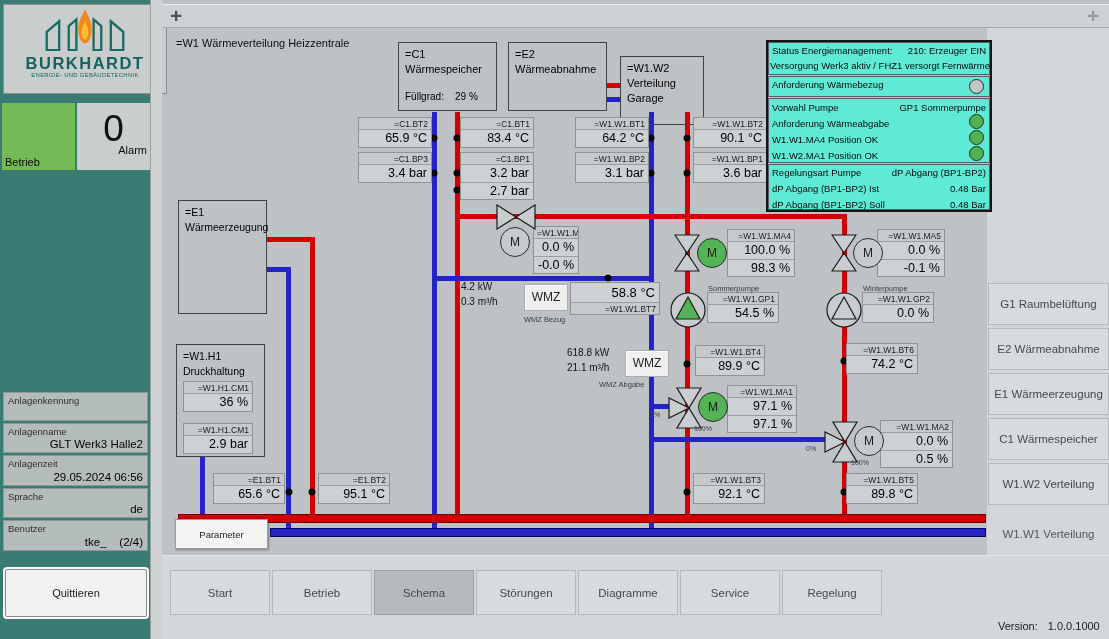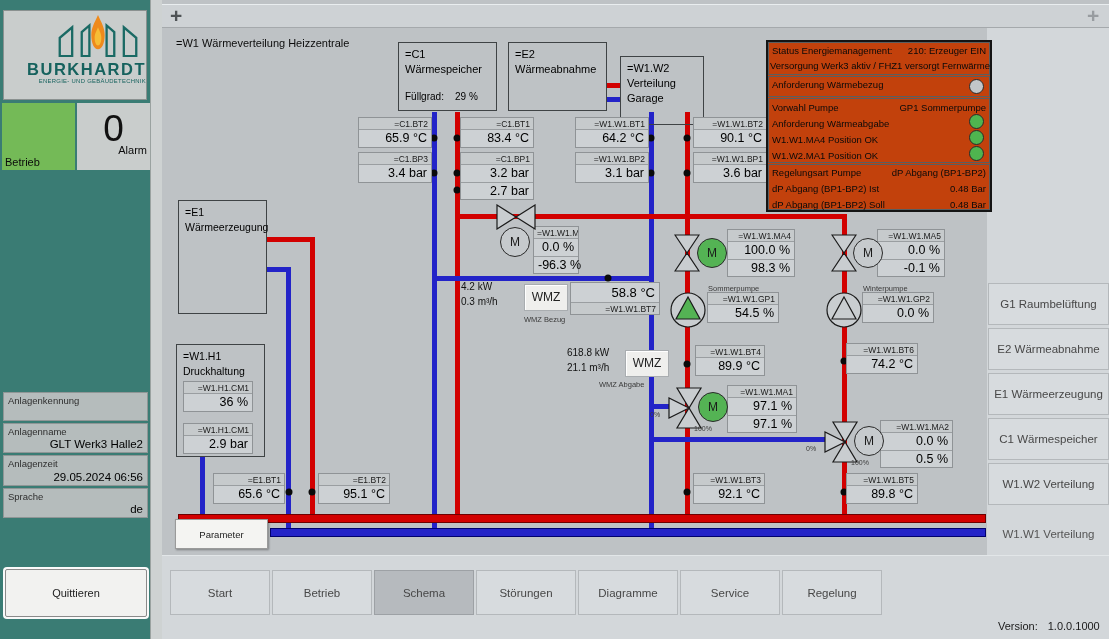--- a/index.html
+++ b/index.html
@@ -4,21 +4,21 @@
 <style>
   *{box-sizing:border-box;margin:0;padding:0}
   html,body{width:1109px;height:639px;overflow:hidden}
   body{font-family:"Liberation Sans","DejaVu Sans",sans-serif;background:#bec2c5}
   #stage{position:relative;width:1109px;height:639px;background:#bec2c5;overflow:hidden}
   .txt{position:absolute;white-space:nowrap;color:#0c0c0c}
 
   
   #sidebar{position:absolute;left:0;top:0;width:150px;height:639px;background:#3a7c74}
   #sidestrip{position:absolute;left:150px;top:0;width:12px;height:639px;background:#ced2d2;border-left:1px solid #9aa2a0}
-  #logo{position:absolute;left:3px;top:10px;width:144px;height:90px;background:#c9cdcc;border:1px solid #8a9190;text-align:right}
+  #logo{position:absolute;left:3px;top:4px;width:164px;height:90px;background:#c9cdcc;border:1px solid #8a9190;text-align:center}
   .brand{font-size:16.5px;font-weight:bold;letter-spacing:1.5px;color:#16625e;line-height:16px}
   .tagline{font-size:5.9px;letter-spacing:.3px;color:#16625e;margin-top:1px}
   #betrieb{position:absolute;left:2px;top:103px;width:73px;height:67px;background:#74ba57}
   #betrieb span{position:absolute;left:3px;bottom:2px;font-size:11px;color:#0b0b0b}
   #alarmbox{position:absolute;left:77px;top:103px;width:73px;height:67px;background:#c9cdcc}
   #alarmbox .cnt{font-size:37px;color:#111;text-align:center;padding-top:5px}
   #alarmbox .lbl{position:absolute;right:3px;bottom:14px;font-size:11px;color:#0b0b0b}
   .ifield{position:absolute;left:3px;width:145px;background:#b5bcbc;border:1px solid #8f9696}
   .iflabel{font-size:9.5px;color:#2e2e2e;padding:2px 0 0 4px;white-space:nowrap}
   .ifvalue{position:absolute;right:4px;bottom:2px;font-size:11.5px;color:#000;white-space:pre}
@@ -46,21 +46,21 @@
   .stagbot{border-bottom:none;border-top:1px solid #9a9ea1}
 
   .bigbox{position:absolute;border:1px solid #3f4345;font-size:11px;line-height:15px;color:#000;padding:4px 6px;z-index:2}
 
   .mot{position:absolute;width:30px;height:30px;border:1px solid #2a2a2a;border-radius:50%;background:#c6cacd;text-align:center;line-height:29px;font-size:12px;color:#1a1a1a;z-index:5}
   .mot.on{background:#54b354}
   .vsvg{position:absolute;z-index:5;line-height:0}
   .plbl{position:absolute;font-size:7px;color:#3c3c3c;z-index:6;white-space:nowrap}
 
   
-  #spanel{position:absolute;left:766px;top:40px;width:226px;height:172px;border:2px solid #141414;font-size:9.5px;color:#0a0a0a;z-index:6;background:#c2410c}
+  #spanel{position:absolute;left:766px;top:40px;width:226px;height:172px;border:2px solid #141414;font-size:9.5px;color:#0a0a0a;z-index:6;background:#5eead4}
   .sprow{position:absolute;left:0;right:0;border:1px solid #5a5e60}
   .spline{display:flex;justify-content:space-between;padding:1px 3px;white-space:nowrap;line-height:14px}
   .spsingle{padding:0 1px;white-space:nowrap;line-height:14px}
   .led{position:absolute;width:15px;height:15px;border:1px solid #2a2a2a;border-radius:50%;background:#c2c6c9;z-index:7}
   .led.on{background:#4fb44f}
 
   .wmzbtn{position:absolute;width:44px;height:27px;background:#efefed;border:1px solid #a9adb0;box-shadow:inset 1px 1px 0 #ffffff;text-align:center;line-height:25px;font-size:12px;color:#222;z-index:6}
   .cap{position:absolute;font-size:7.5px;color:#3a3a3a;white-space:nowrap;z-index:6}
   .meas{position:absolute;font-size:10px;color:#111;white-space:nowrap;z-index:6;line-height:14px}
 
@@ -108,20 +108,24 @@
       <div class="iflabel">Anlagenname</div>
       <div class="ifvalue">GLT Werk3 Halle2</div>
     </div>
     <div class="ifield" style="top:455px;height:31px">
       <div class="iflabel">Anlagenzeit</div>
       <div class="ifvalue">29.05.2024 06:56</div>
     </div>
     <div class="ifield" style="top:488px;height:30px">
       <div class="iflabel">Sprache</div>
       <div class="ifvalue">de</div>
+    </div>
+    <div class="ifield" style="top:520px;height:31px">
+      <div class="iflabel">Benutzer</div>
+      <div class="ifvalue">tke_    (2/4)</div>
     </div>
 
     <div class="ackbtn">Quittieren</div>
   </div>
   <div id="sidestrip"></div>
 
   <div id="rightband"></div>
   <div id="bottomband"></div>
   <div id="topstrip"></div>
   <div class="plus" style="left:170px;top:5px;color:#4f5356">+</div>
@@ -319,21 +323,21 @@
     <div class="sval">90.1 °C</div>
   </div>
   <div class="sbox" style="left:693px;top:152px;width:74px">
     <div class="stag">=W1.W1.BP1</div>
     <div class="sval">3.6 bar</div>
   </div>
 
   <div class="sbox" style="left:533px;top:226px;width:46px">
     <div class="stag">=W1.W1.MA3</div>
     <div class="sval">0.0 %</div>
-    <div class="sval">-96.3 %</div>
+    <div class="sval">-0.0 %</div>
   </div>
 
   <div class="sbox" style="left:570px;top:282px;width:90px">
     <div class="svalbig">58.8 °C</div>
     <div class="stag stagbot">=W1.W1.BT7</div>
   </div>
 
   <div class="sbox" style="left:727px;top:229px;width:68px">
     <div class="stag">=W1.W1.MA4</div>
     <div class="sval">100.0 %</div>

